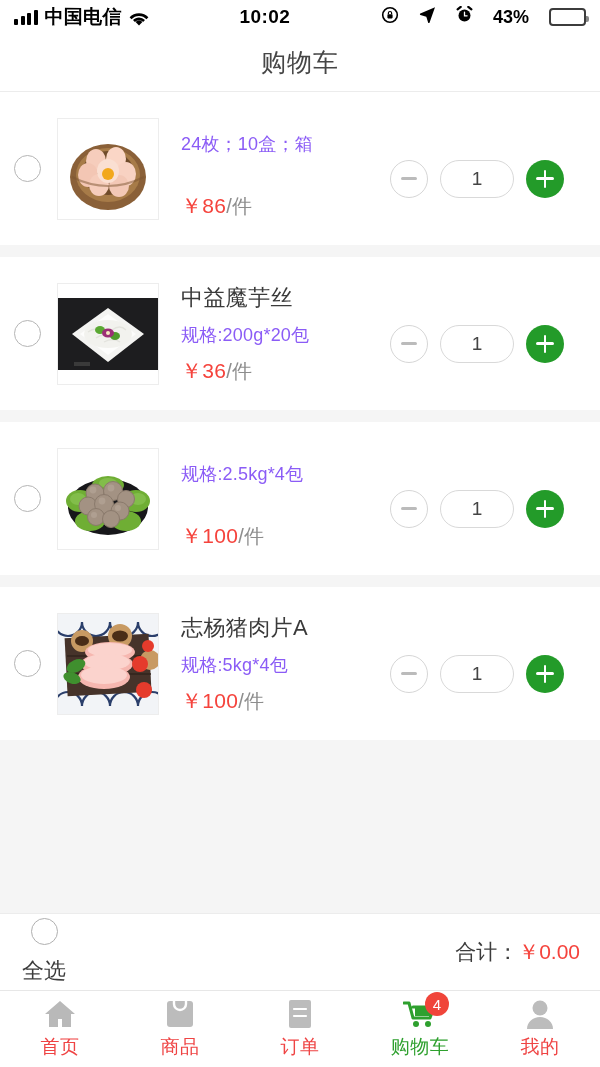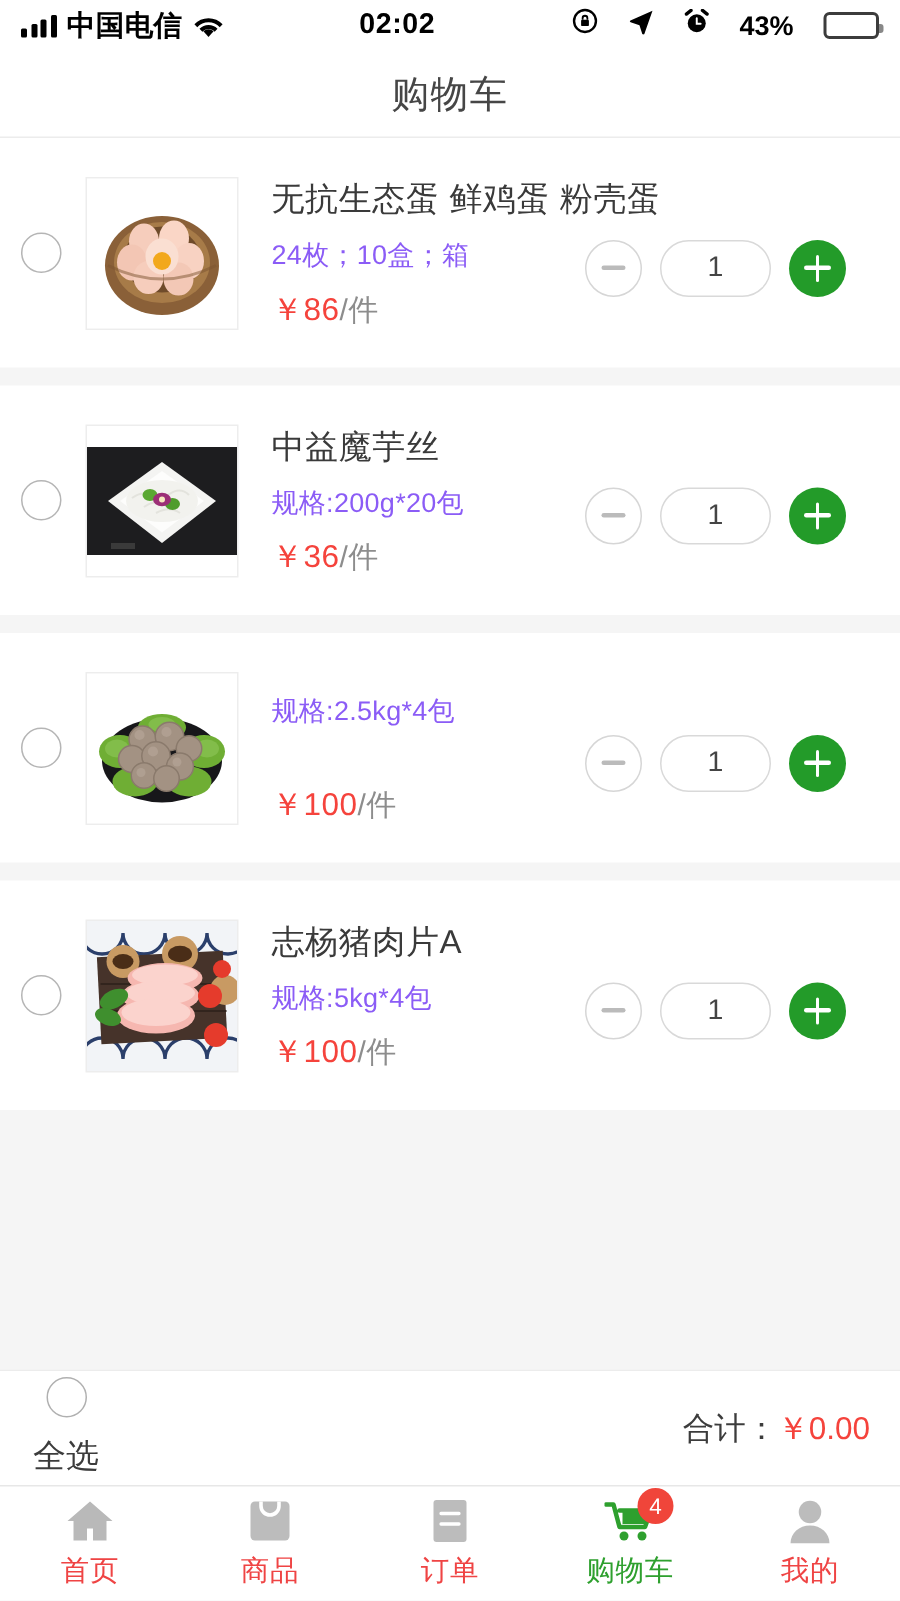--- a/index.html
+++ b/index.html
@@ -131,21 +131,21 @@
         </span>
       <span class="carrier">中国电信</span>
       <span class="wifi">
         <svg viewBox="0 0 20 15" width="20" height="15">
             <path d="M10 13.6 6.6 9.9a5 5 0 0 1 6.8 0z" fill="#000"></path>
             <path d="M10 1.2C6.3 1.2 3 2.7.6 5.2l1.9 2C4.5 5.1 7.1 3.9 10 3.9s5.5 1.2 7.5 3.3l1.9-2C17 2.7 13.7 1.2 10 1.2z" fill="#000"></path>
             <path d="M10 5.6c-2.3 0-4.4.9-6 2.5l1.9 2A5.8 5.8 0 0 1 10 8.3c1.6 0 3.1.7 4.1 1.8l1.9-2a8.4 8.4 0 0 0-6-2.5z" fill="#000"></path>
           </svg>
       </span>
     </div>
-    <div class="sb-center">02:02</div>
+    <div class="sb-center">10:02</div>
     <div class="sb-right">
       <span>
         <svg width="18" height="18" viewBox="0 0 18 18">
             <circle cx="9" cy="9" r="7.3" fill="none" stroke="#000" stroke-width="1.6"></circle>
             <rect x="6.4" y="8.2" width="5.2" height="4.2" rx="0.8" fill="#000"></rect>
             <path d="M7.4 8.2V7.1a1.6 1.6 0 0 1 3.2 0v1.1" fill="none" stroke="#000" stroke-width="1.2"></path>
           </svg>
       </span>
       <span>
         <svg width="17" height="17" viewBox="0 0 17 17">
@@ -183,21 +183,20 @@
           <ellipse cx="30" cy="56" rx="10" ry="12" fill="#f3c6b4"></ellipse>
           <ellipse cx="68" cy="55" rx="10" ry="12" fill="#f8d2c2"></ellipse>
           <ellipse cx="41" cy="66" rx="10" ry="11" fill="#f6cdbc"></ellipse>
           <ellipse cx="61" cy="67" rx="10" ry="11" fill="#f3c8b6"></ellipse>
           <ellipse cx="50" cy="52" rx="11" ry="12" fill="#fadfd2"></ellipse>
           <circle cx="50" cy="55" r="6" fill="#f2a81c"></circle>
           <path d="M14 58q36 18 72 0" stroke="#7b5430" stroke-width="2" fill="none" opacity=".5"></path>
         </svg>
       </div>
       <div class="info">
-        <div class="pname">无抗生态蛋 鲜鸡蛋 粉壳蛋</div>
         <div class="pspec">24枚；10盒；箱</div>
         <div class="pprice">
           <span>￥86</span><span class="punit">/件</span>
         </div>
         <div class="stepper">
           <div class="minus">
               <span></span>
             </div>
           <div class="qtybox">1</div>
           <div class="plus"></div>

